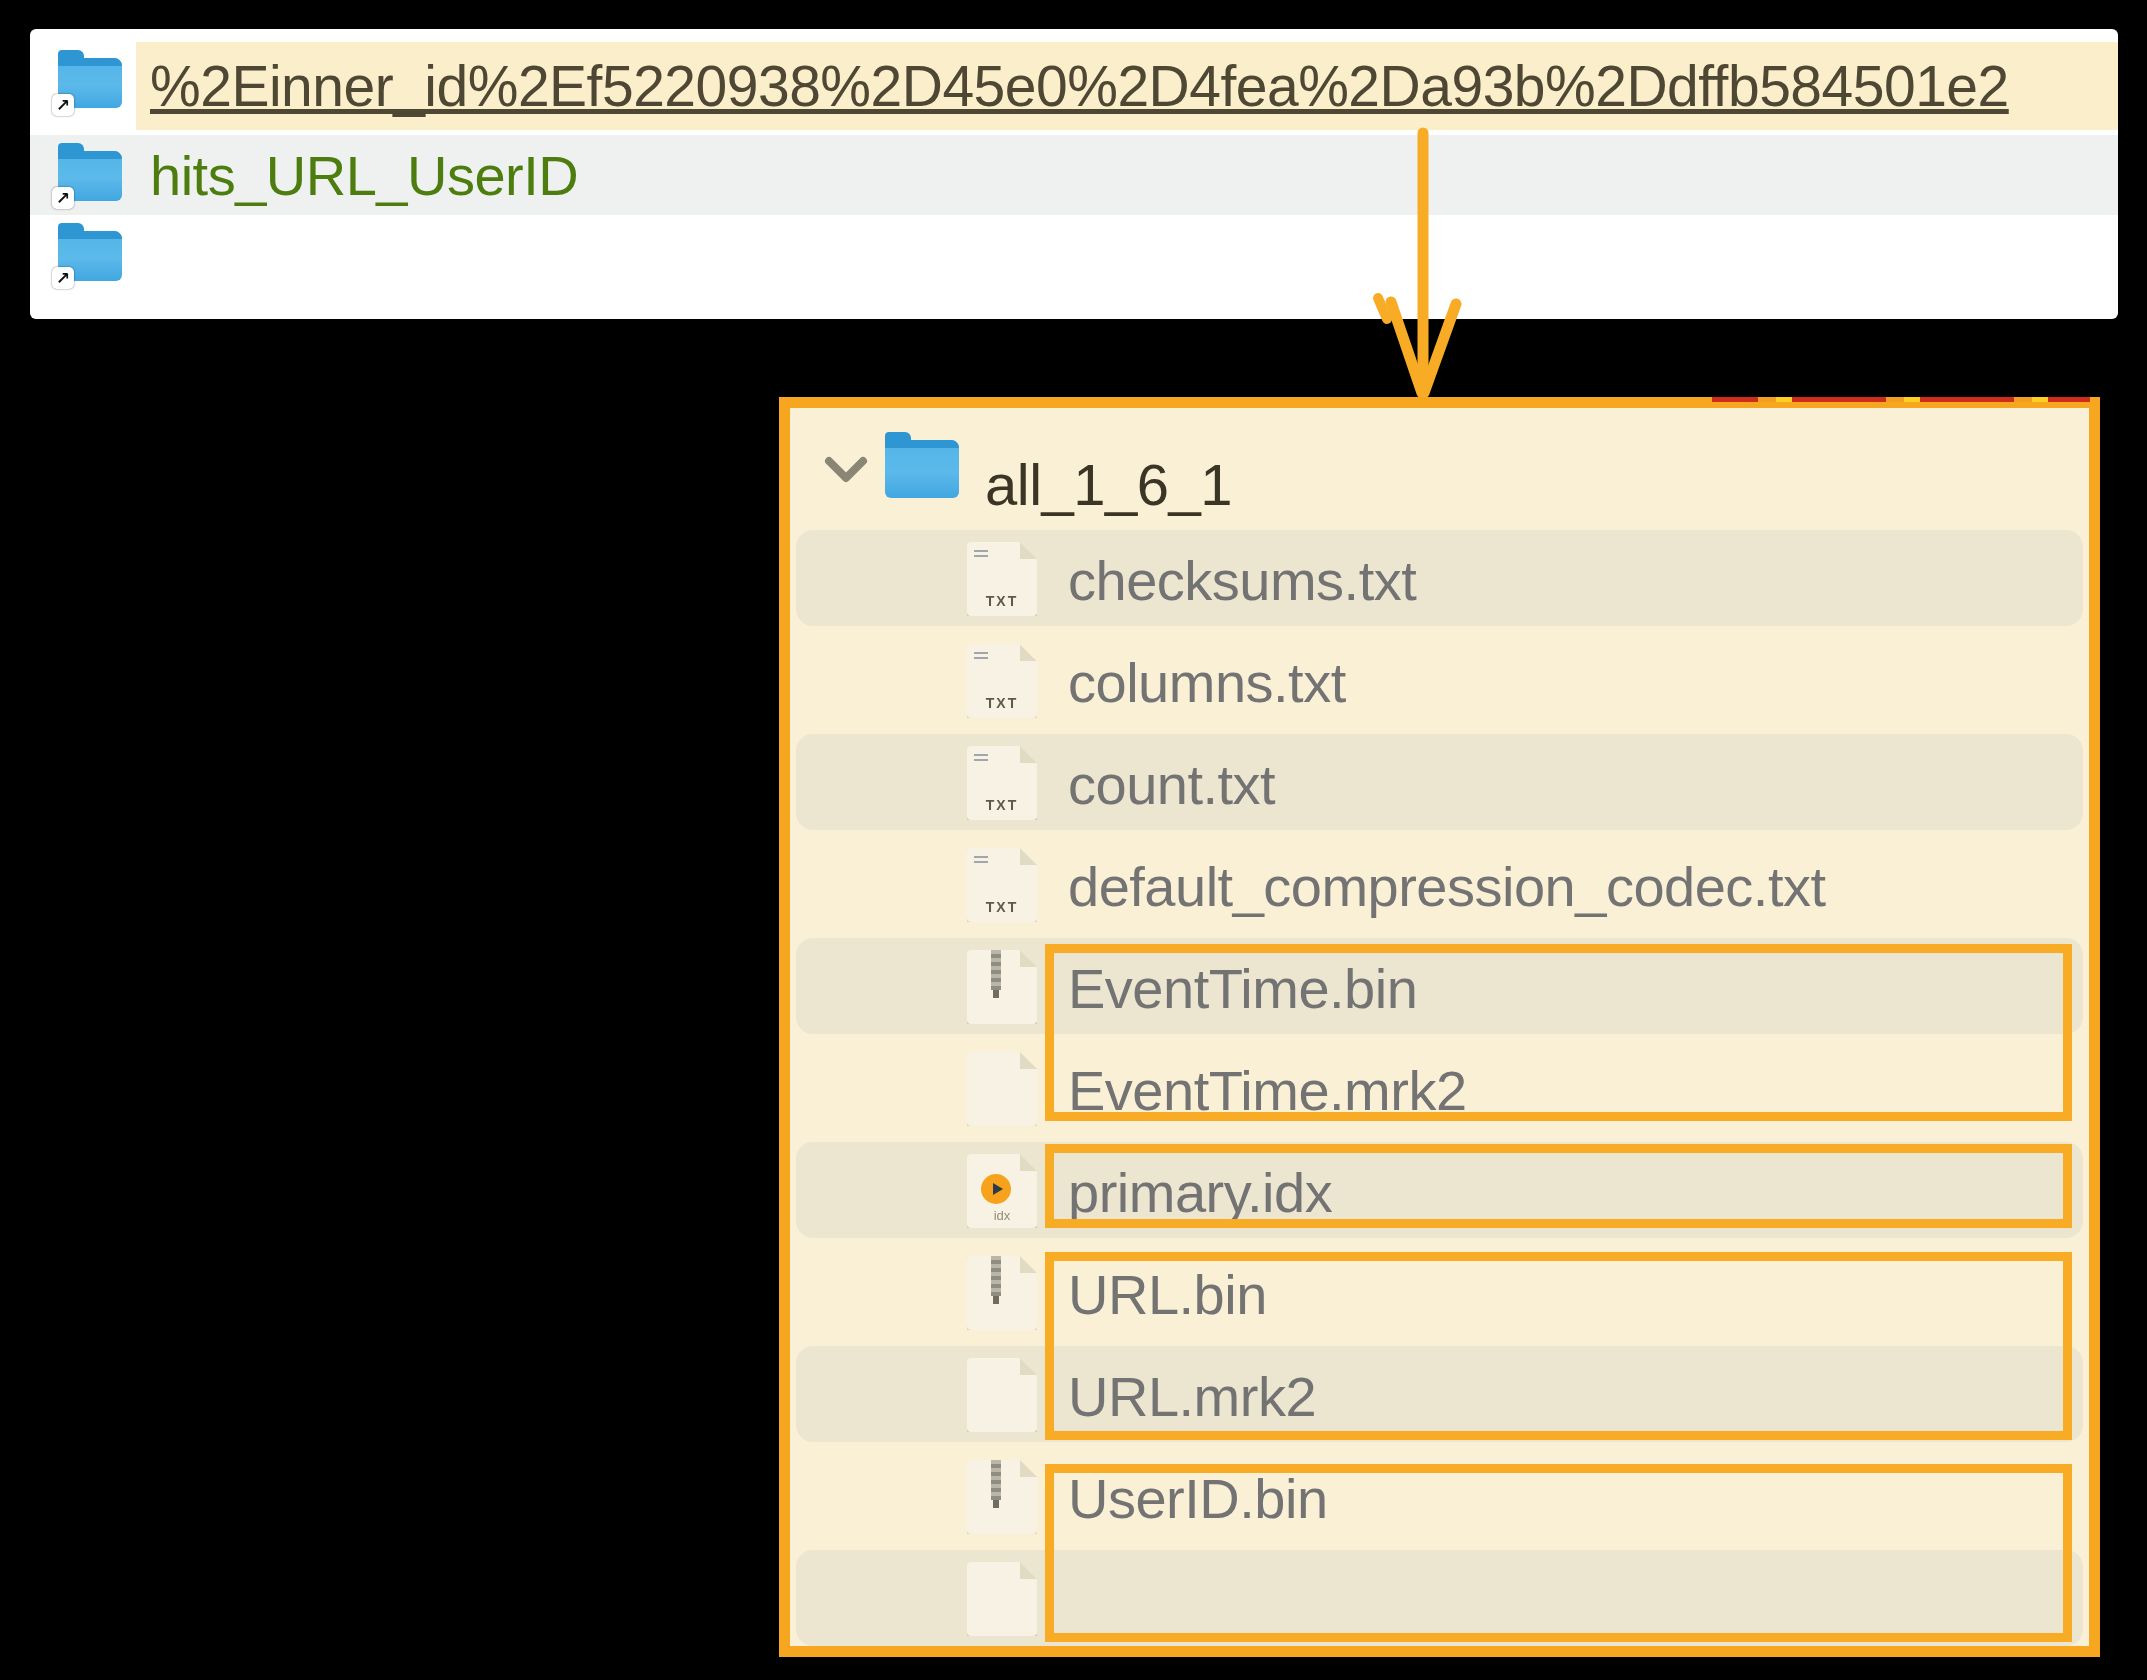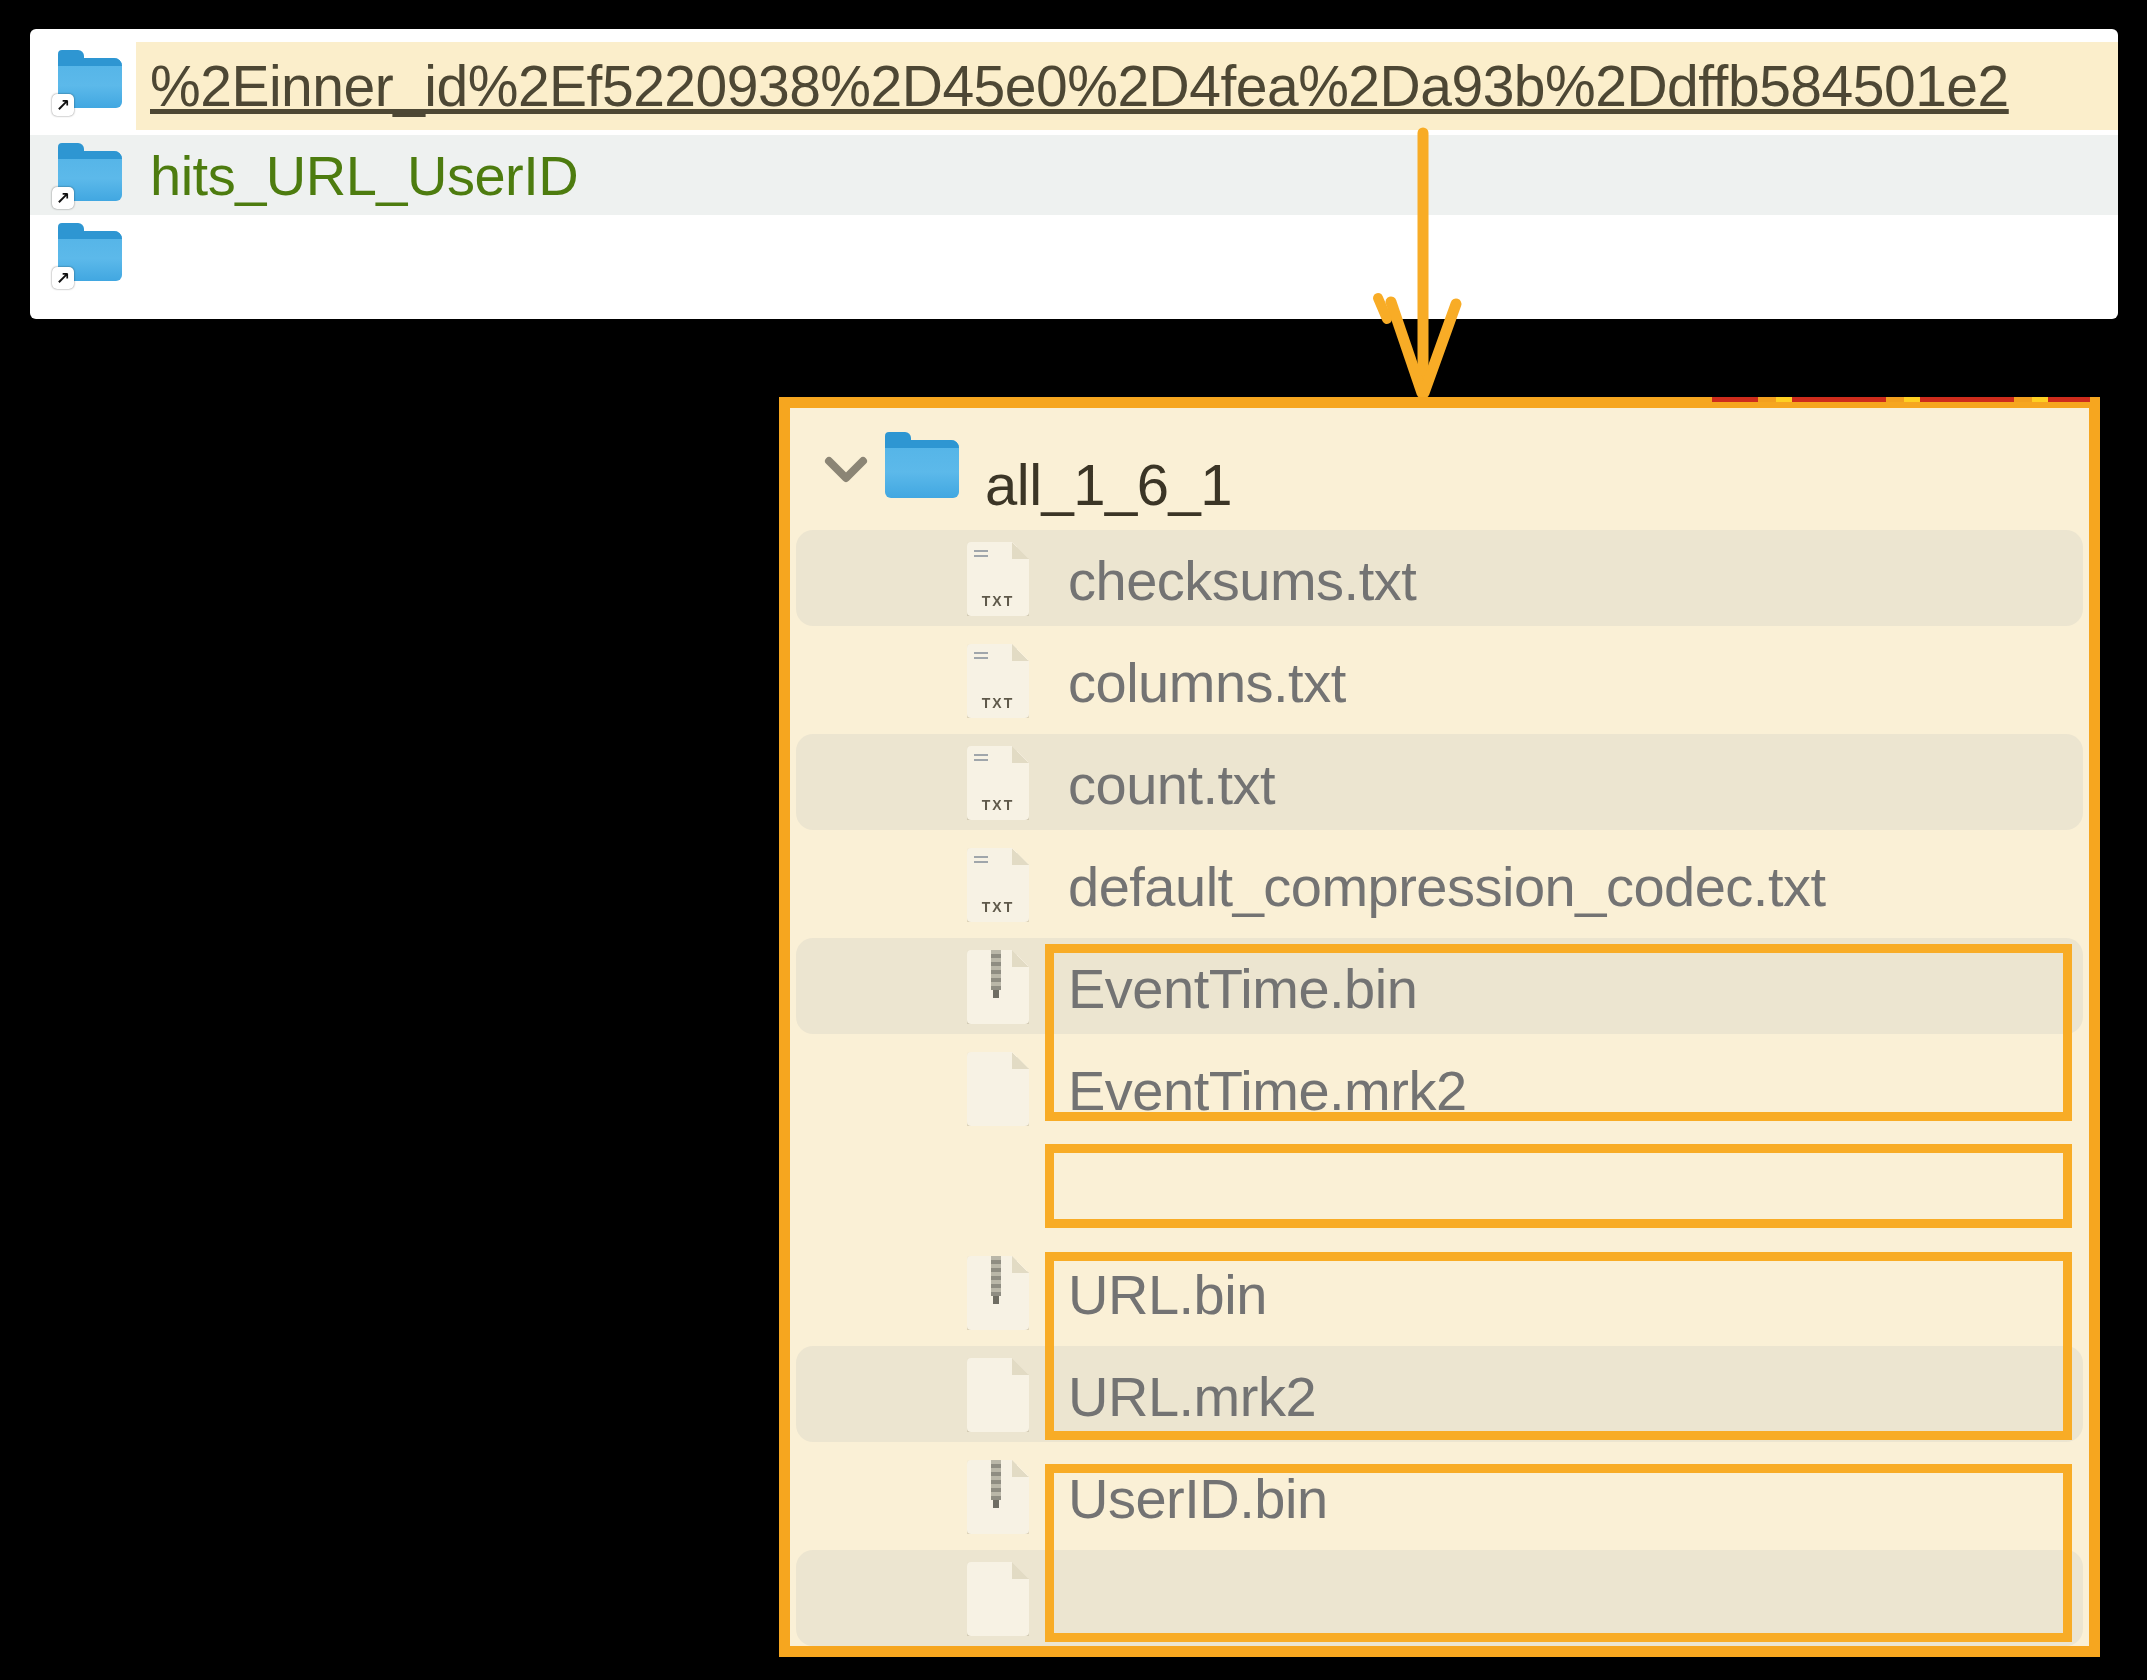--- a/index.html
+++ b/index.html
@@ -49,21 +49,21 @@
     font-size:58px;color:#3b3526;letter-spacing:-0.5px;}
 
   .file-row{position:absolute;left:0;width:100%;height:102px;}
   .file-row .stripe{position:absolute;left:6px;right:6px;top:1px;bottom:5px;
     background:#ece5d0;border-radius:17px;display:none;}
   .file-row.striped .stripe{display:block;}
   .file-name{position:absolute;left:278px;top:0;height:102px;display:flex;align-items:center;
     font-size:56px;color:#737373;letter-spacing:-0.5px;white-space:nowrap;}
 
   
-  .page{position:absolute;left:177px;top:13px;width:62px;height:74px;background:#f7f2e4;
+  .page{position:absolute;left:177px;top:13px;width:70px;height:74px;background:#f7f2e4;
     border-radius:4px;box-shadow:0 2px 3px rgba(110,100,70,.38);
     clip-path:polygon(0 0,calc(100% - 17px) 0,100% 17px,100% 100%,0 100%);}
   .fold{position:absolute;top:0;right:0;width:17px;height:17px;
     background:linear-gradient(225deg,rgba(0,0,0,0) 50%,#e2dbc4 50%);}
   .txt-lines{position:absolute;top:7px;left:7px;width:14px;height:8px;
     background:repeating-linear-gradient(0deg,#a0a6ab 0 2px,rgba(0,0,0,0) 2px 5px);}
   .txt-tag{position:absolute;bottom:7px;left:0;right:0;text-align:center;
     font-size:14px;font-weight:bold;letter-spacing:2px;color:#5f594a;}
   .idx-tag{position:absolute;bottom:5px;left:0;right:0;text-align:center;
     font-size:13px;color:#948c74;}
@@ -168,20 +168,29 @@
         </span>
       <span class="file-name">EventTime.bin</span>
     </div>
     <div class="file-row" style="top:631px">
 
       <span class="page">
           <span class="fold"></span>
         </span>
       <span class="file-name">EventTime.mrk2</span>
     </div>
+    <div class="file-row striped" style="top:733px">
+      <div class="stripe"></div>
+      <span class="page">
+          <span class="fold"></span>
+          <span class="idx-disc"></span>
+          <span class="idx-tag">idx</span>
+        </span>
+      <span class="file-name">primary.idx</span>
+    </div>
     <div class="file-row" style="top:835px">
 
       <span class="page">
           <span class="fold"></span>
           <span class="zipper"></span>
         </span>
       <span class="file-name">URL.bin</span>
     </div>
     <div class="file-row striped" style="top:937px">
       <div class="stripe"></div>

